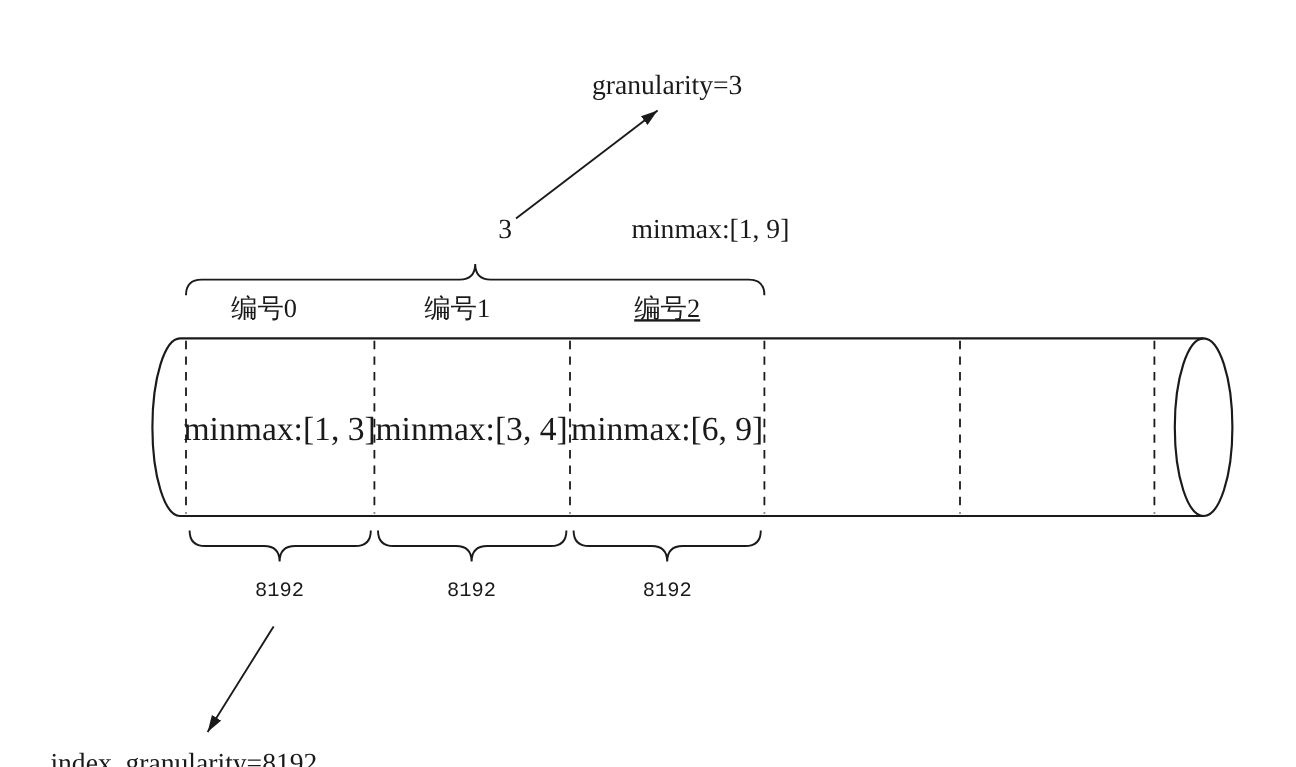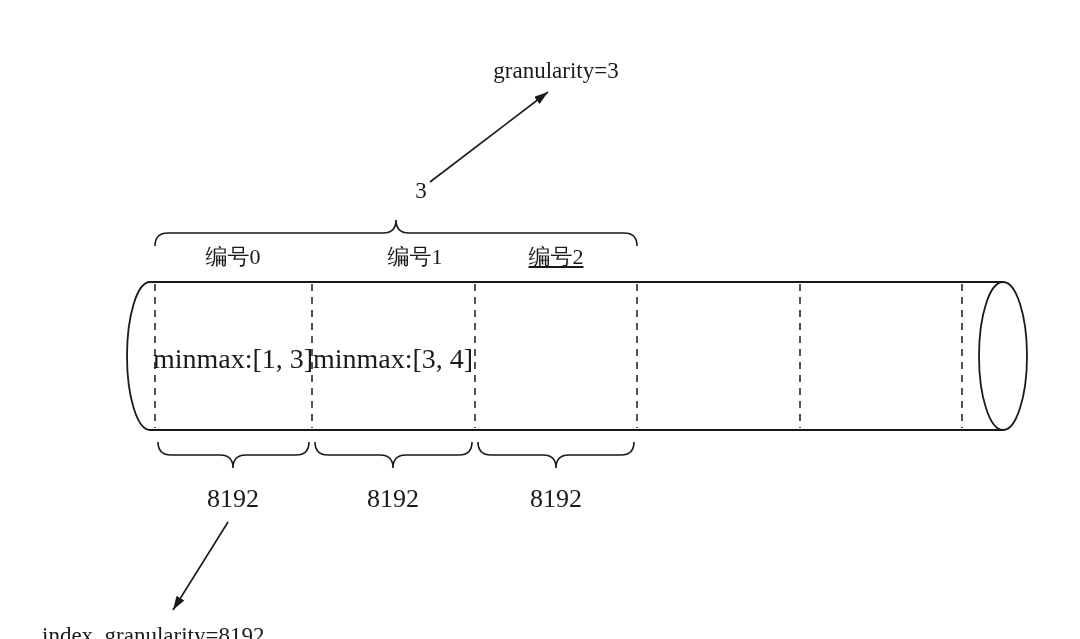--- a/index.html
+++ b/index.html
@@ -29,21 +29,21 @@
     font-size: 23px;
     line-height: 1.15;
     white-space: nowrap;
     color: #1a1a1a;
   }
   .lbl.centered {
     transform: translateX(-50%);
   }
   .lbl.seg-num { font-size: 22px; }
   .lbl.seg-minmax { font-size: 28px; }
-  .lbl.seg-size { font-size: 26px; }
+  .lbl.seg-size { font-size: 17px; font-family: Liberation Mono, monospace; }
 </style>
 </head>
 <body>
 
 <div id="diagram-canvas">
 
   <svg id="graphics-layer" viewBox="0 0 1080 639" xmlns="http://www.w3.org/2000/svg">
     <defs>
       <marker id="arrowhead" markerUnits="userSpaceOnUse" markerWidth="16" markerHeight="12" refX="14" refY="4.5" orient="auto">
         <path d="M0,0 L14,4.5 L0,9 z" fill="#1a1a1a" stroke="none"></path>
@@ -73,27 +73,29 @@
       <path stroke-width="1.6" d="M478,410 Q478,423 491,423 L543,423 Q556,423 556,436 Q556,423 569,423 L621,423 Q634,423 634,410"></path>
 
       <line stroke-width="1.6" x1="430" y1="150" x2="548" y2="60" marker-end="url(#arrowhead)"></line>
       <line stroke-width="1.6" x1="228" y1="490" x2="173" y2="578" marker-end="url(#arrowhead)"></line>
     </g>
   </svg>
 
   <div class="lbl centered" style="left:556px; top:26px;">granularity=3</div>
 
   <div class="lbl centered" style="left:421px; top:146px;">3</div>
+  <div class="lbl centered" style="left:592px; top:146px;">minmax:[1, 9]</div>
 
-  <div class="lbl seg-num centered" style="left:233px; top:212px;">编号0</div>
-  <div class="lbl seg-num centered" style="left:415px; top:212px;">编号1</div>
+  <div class="lbl seg-num centered" style="left:220px; top:212px;">编号0</div>
+  <div class="lbl seg-num centered" style="left:381px; top:212px;">编号1</div>
   <div class="lbl seg-num centered" style="left:556px; top:212px;text-decoration:underline;">编号2</div>
 
   <div class="lbl seg-minmax centered" style="left:233px; top:311px;">minmax:[1, 3]</div>
   <div class="lbl seg-minmax centered" style="left:393px; top:311px;">minmax:[3, 4]</div>
+  <div class="lbl seg-minmax centered" style="left:556px; top:311px;">minmax:[6, 9]</div>
 
   <div class="lbl seg-size centered" style="left:233px; top:452px;">8192</div>
   <div class="lbl seg-size centered" style="left:393px; top:452px;">8192</div>
   <div class="lbl seg-size centered" style="left:556px; top:452px;">8192</div>
 
   <div class="lbl" style="left:42px; top:591px;">index_granularity=8192</div>
 
 </div>
 
 </body></html>

